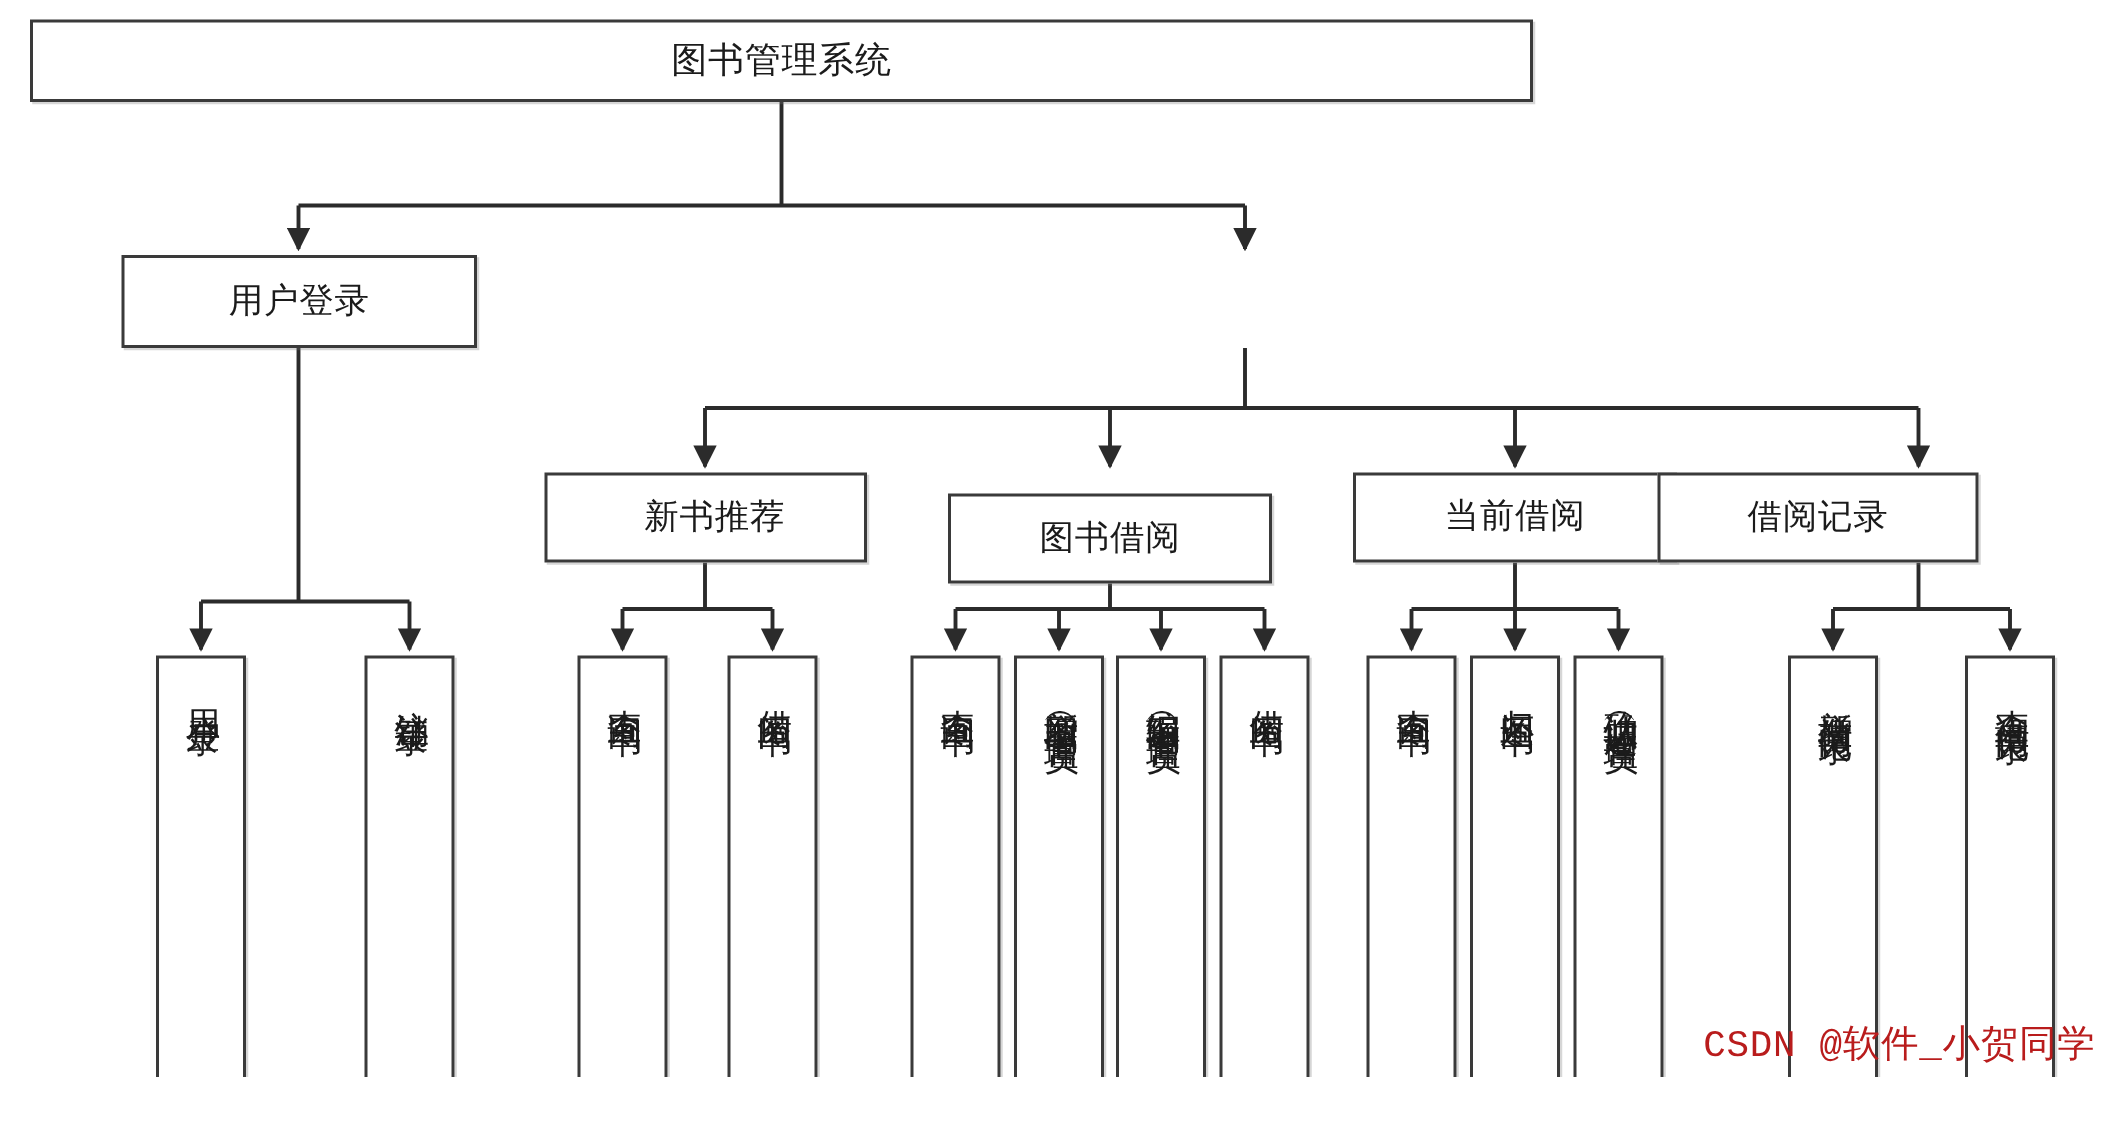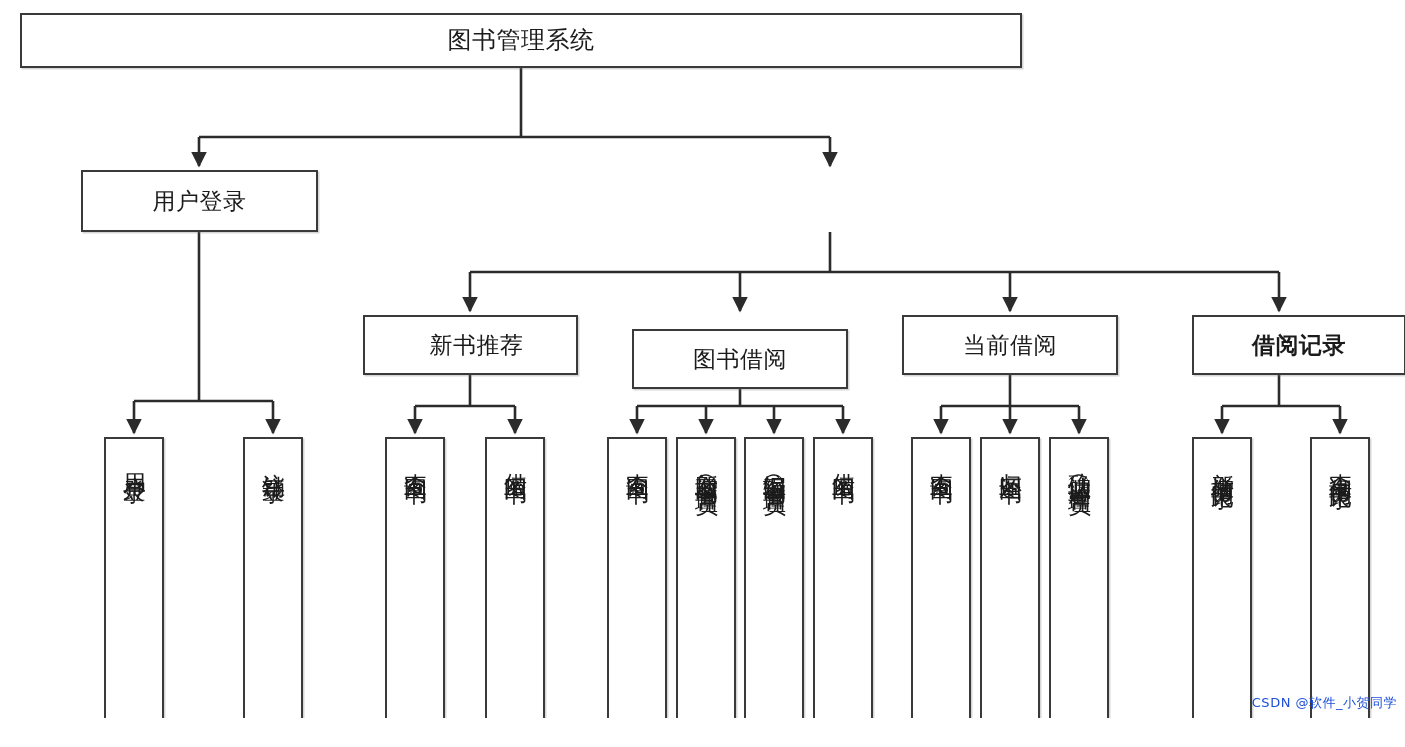--- a/index.html
+++ b/index.html
@@ -57,25 +57,26 @@
     font-size: 23px;
     line-height: 1.30;
     letter-spacing: 3px;
     white-space: normal;
   }
   .node.root .label { font-size: 24px; }
   #watermark {
     position: absolute;
     right: 8px;
     bottom: 6px;
-    color: #1d4ed8;
-    font-size: 13px;
+    color: #b91c1c;
+    font-size: 25px;
     letter-spacing: 0.5px;
     z-index: 5;
     white-space: nowrap;
+    font-family: Liberation Mono, monospace;
   }
 </style>
 </head>
 <body>
 
 <div id="canvas">
 
   <svg id="edges" viewBox="0 0 1405 747" width="1405" height="747">
     <defs>
       <marker id="arrow" viewBox="0 0 10 10" refX="9" refY="5" markerWidth="6" markerHeight="6" orient="auto-start-reverse">
@@ -133,24 +134,24 @@
   <div class="node" style="left:81px; top:170px; width:237px; height:62px;">
     <span class="label">用户登录</span>
   </div>
 
   <div class="node" style="left:363px; top:315px; width:215px; height:60px;padding-left:12px;">
     <span class="label">新书推荐</span>
   </div>
   <div class="node" style="left:632px; top:315px; width:216px; height:60px;margin-top:14px;">
     <span class="label">图书借阅</span>
   </div>
-  <div class="node" style="left:902px; top:315px; width:216px; height:60px;">
+  <div class="node" style="left:902px; top:315px; width:216px; height:60px;font-family:Liberation Mono, monospace;">
     <span class="label">当前借阅</span>
   </div>
-  <div class="node" style="left:1192px; top:315px; width:214px; height:60px;font-weight:bold;">
+  <div class="node" style="left:1105px; top:315px; width:214px; height:60px;">
     <span class="label">借阅记录</span>
   </div>
 
   <div class="node leaf" style="left:104px; top:437px; width:60px; height:296px;">
     <span class="label">用户登录</span>
   </div>
   <div class="node leaf" style="left:243px; top:437px; width:60px; height:296px;">
     <span class="label">注销登录</span>
   </div>
 

